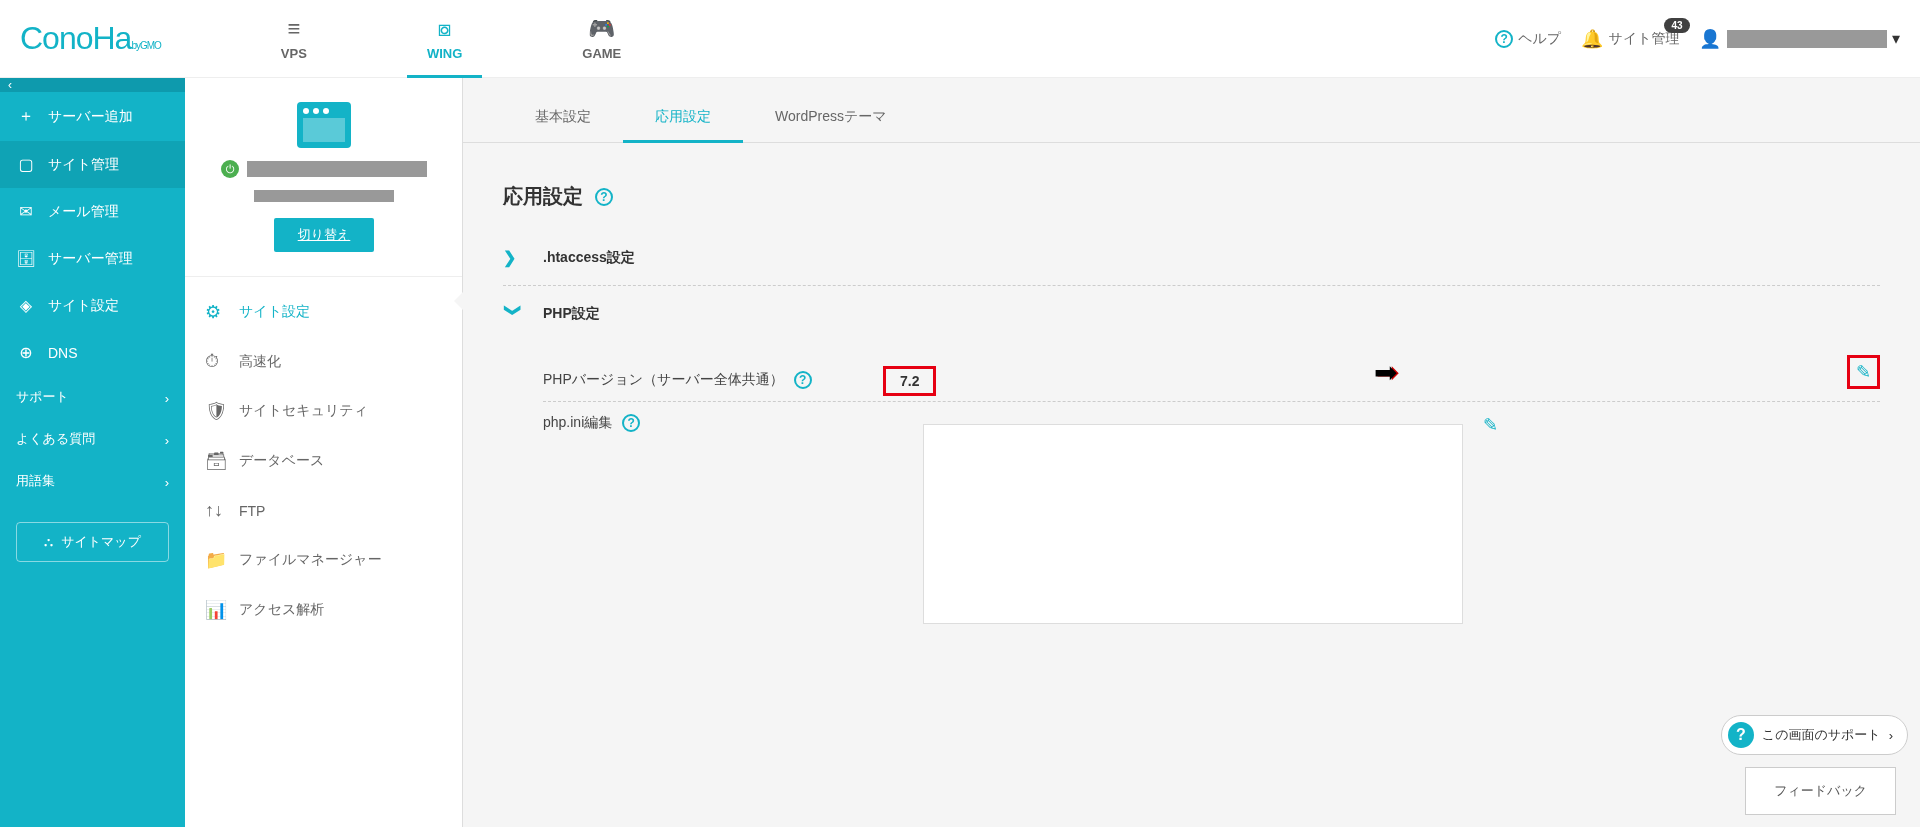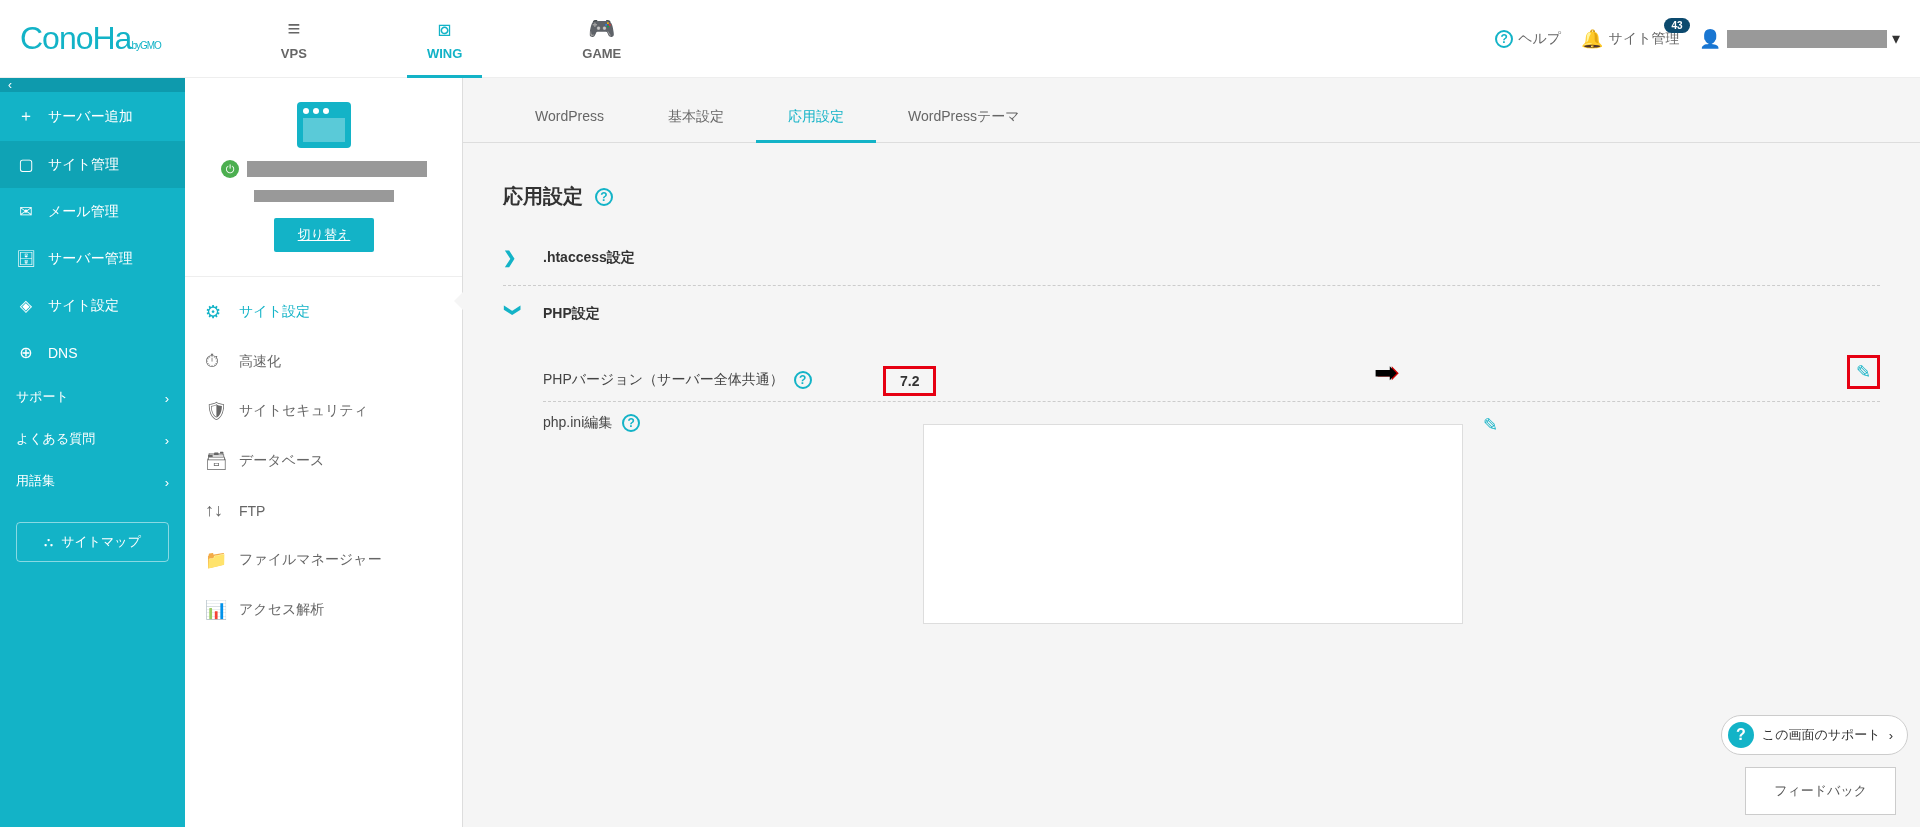--- a/index.html
+++ b/index.html
@@ -11,21 +11,21 @@
     .logo-sub { font-size: 10px; color: #13b3c7; }
     .nav-tabs-top { display: flex; margin-left: 100px; gap: 80px; height: 78px; align-items: center; }
     .nav-tab-top { display: flex; flex-direction: column; align-items: center; justify-content: center; cursor: pointer; height: 78px; padding: 0 20px; color: #666; position: relative; }
     .nav-tab-top.active { color: #13b3c7; }
     .nav-tab-top.active::after { content: ''; position: absolute; bottom: 0; left: 0; right: 0; height: 3px; background: #13b3c7; }
     .nav-tab-top-icon { font-size: 22px; margin-bottom: 4px; }
     .nav-tab-top-label { font-size: 13px; font-weight: bold; }
     .header-right { margin-left: auto; display: flex; align-items: center; gap: 20px; }
     .header-item { display: flex; align-items: center; gap: 5px; color: #666; font-size: 14px; cursor: pointer; }
     .notif-wrap { position: relative; }
-    .notif-badge { position: absolute; top: -10px; right: -10px; background: #0c4a6e; color: #fff; font-size: 10px; font-weight: bold; border-radius: 10px; padding: 2px 7px; }
+    .notif-badge { position: absolute; top: -10px; right: -10px; background: #404040; color: #fff; font-size: 10px; font-weight: bold; border-radius: 10px; padding: 2px 7px; }
     .user-box { display: flex; align-items: center; gap: 5px; }
     .user-name { background: #999; width: 160px; height: 18px; }
     
     
     .container { display: flex; }
     
     
     .sidebar-left { width: 185px; background: #13b3c7; color: #fff; min-height: 749px; }
     .collapse-btn { background: #0e9aad; height: 14px; display: flex; align-items: center; padding: 0 8px; font-size: 12px; cursor: pointer; }
     .sidebar-item { display: flex; align-items: center; padding: 14px 16px; gap: 12px; cursor: pointer; font-size: 14px; }
@@ -205,21 +205,20 @@
       </div>
       <div class="mid-item">
         <span class="mid-item-icon">📊</span>
         <span>アクセス解析</span>
       </div>
     </div>
   </aside>
 
   <main class="main">
     <div class="main-tabs">
-      <div class="main-tab">WordPress</div>
       <div class="main-tab">基本設定</div>
       <div class="main-tab active">応用設定</div>
       <div class="main-tab">WordPressテーマ</div>
     </div>
     <div class="section">
       <h2 class="section-title">
         <span>応用設定</span>
         <span class="help-icon">?</span>
       </h2>
     </div>

